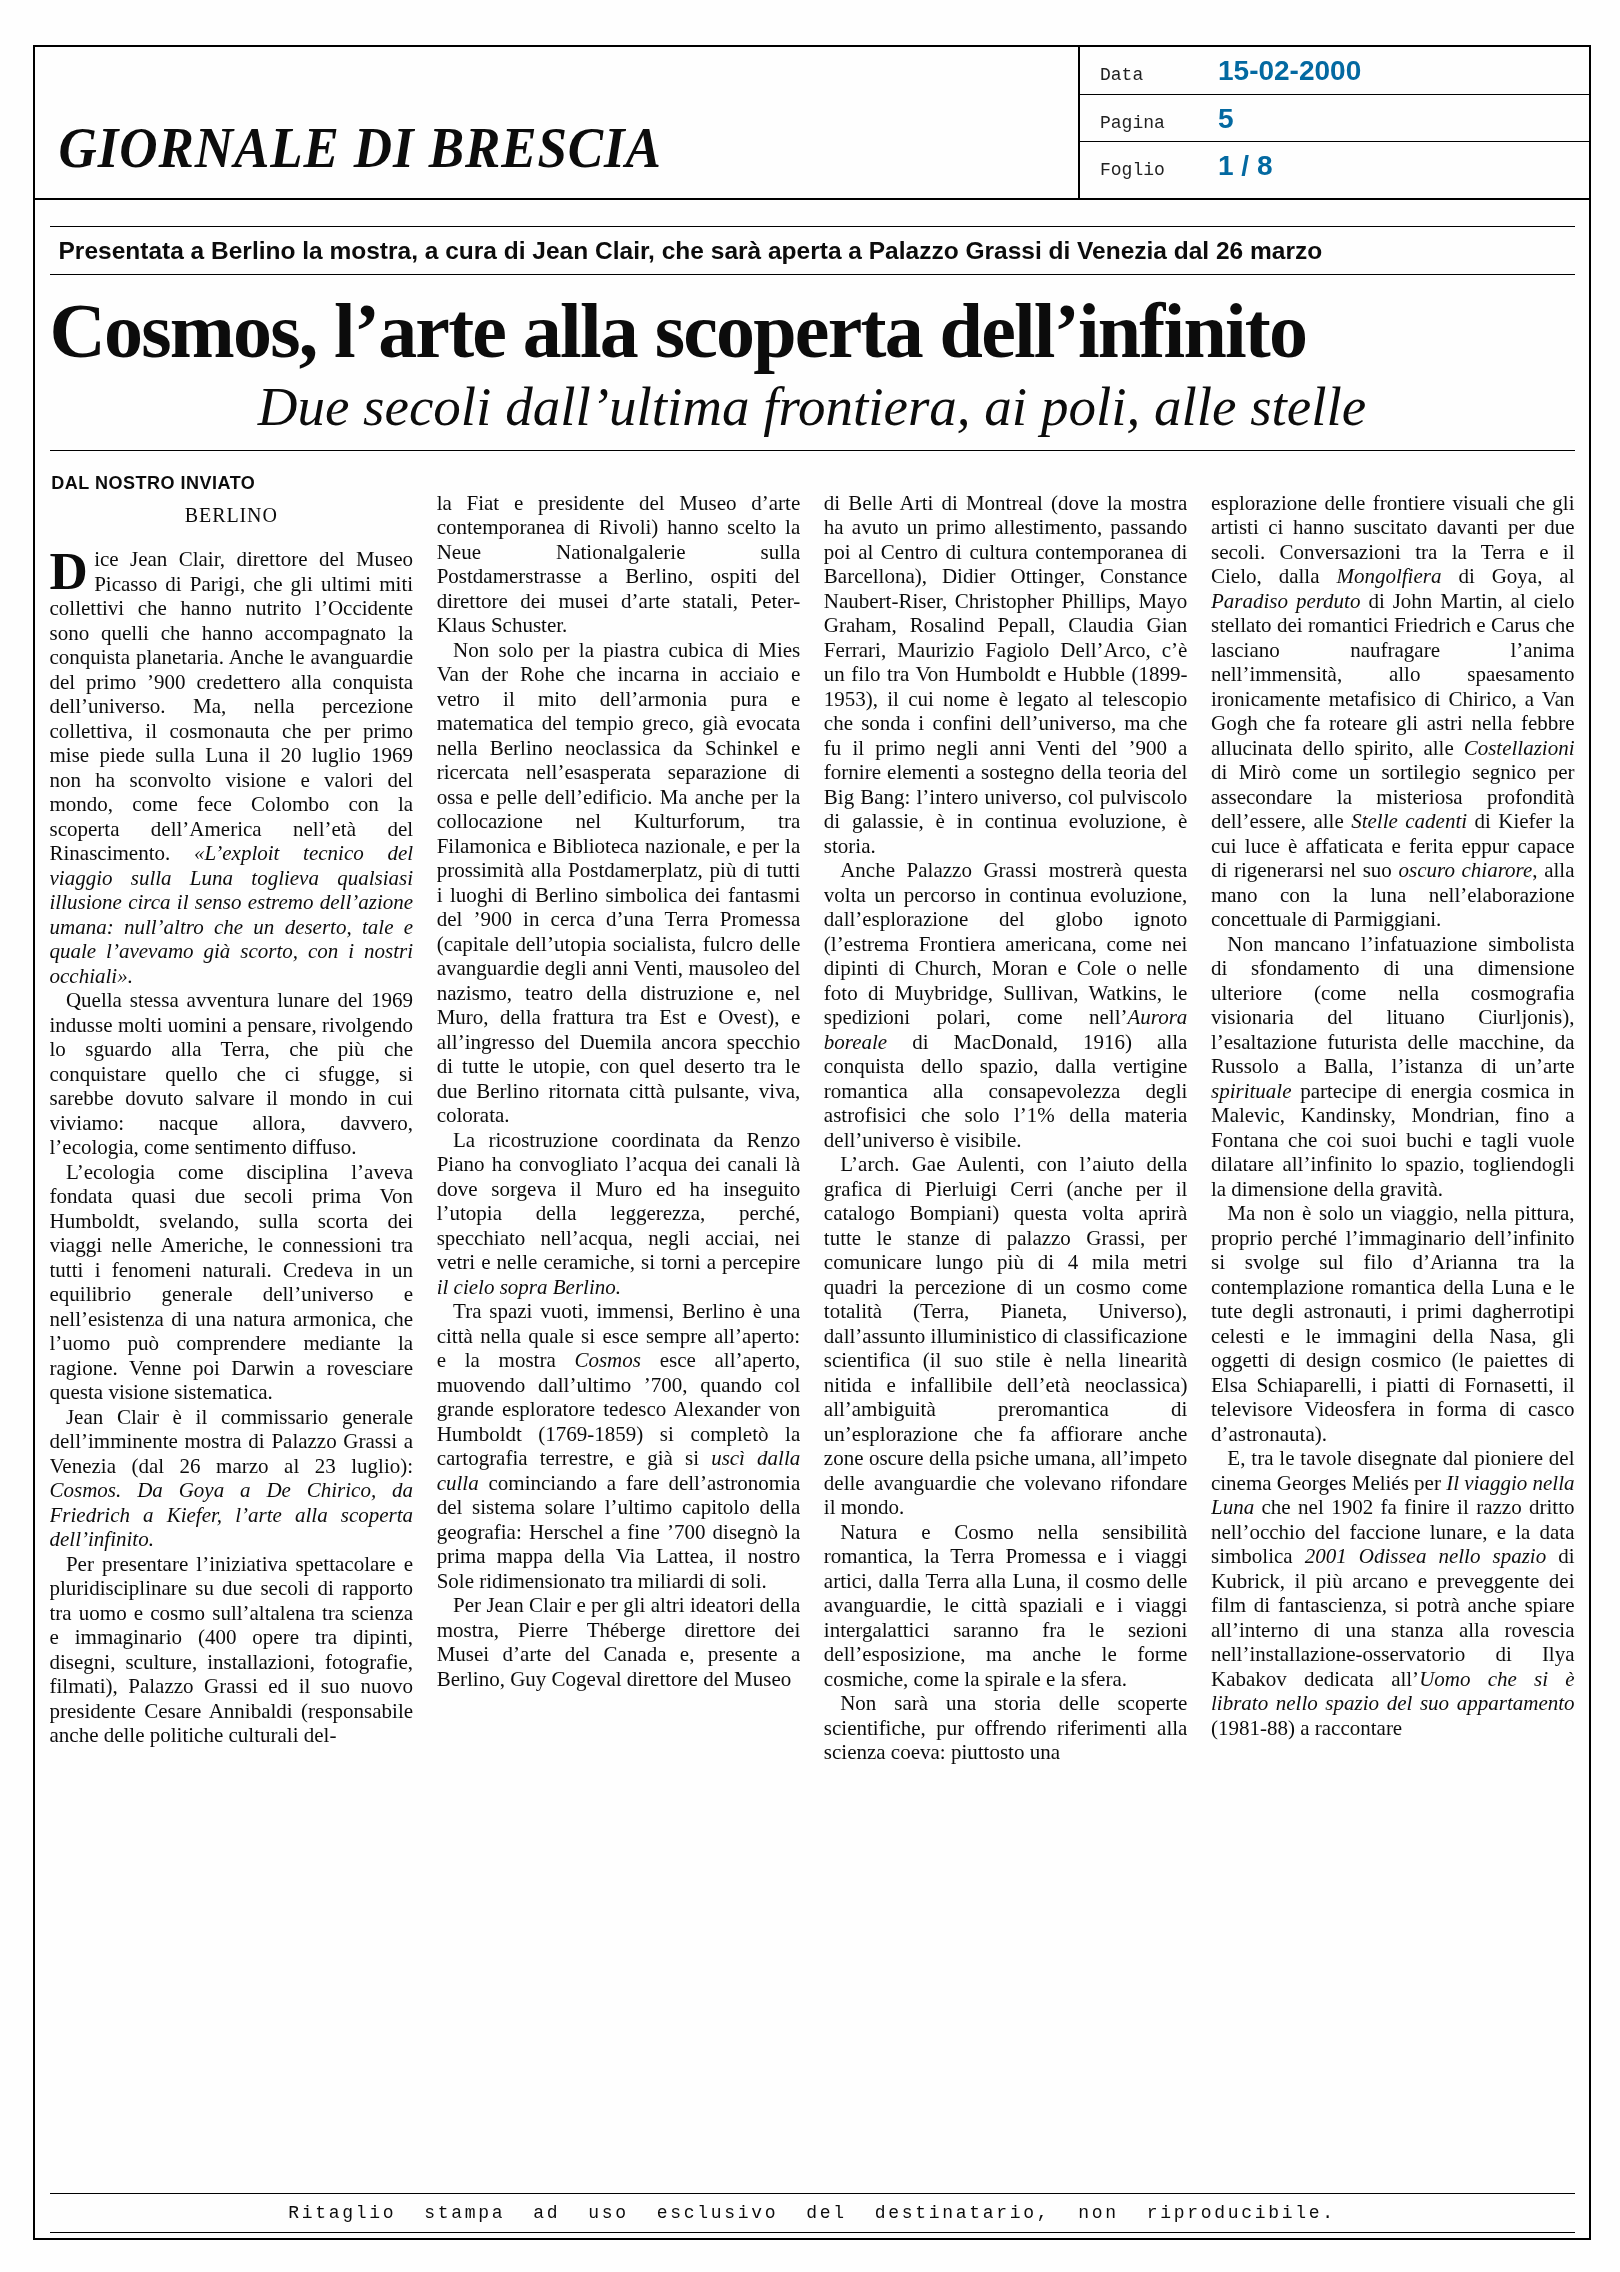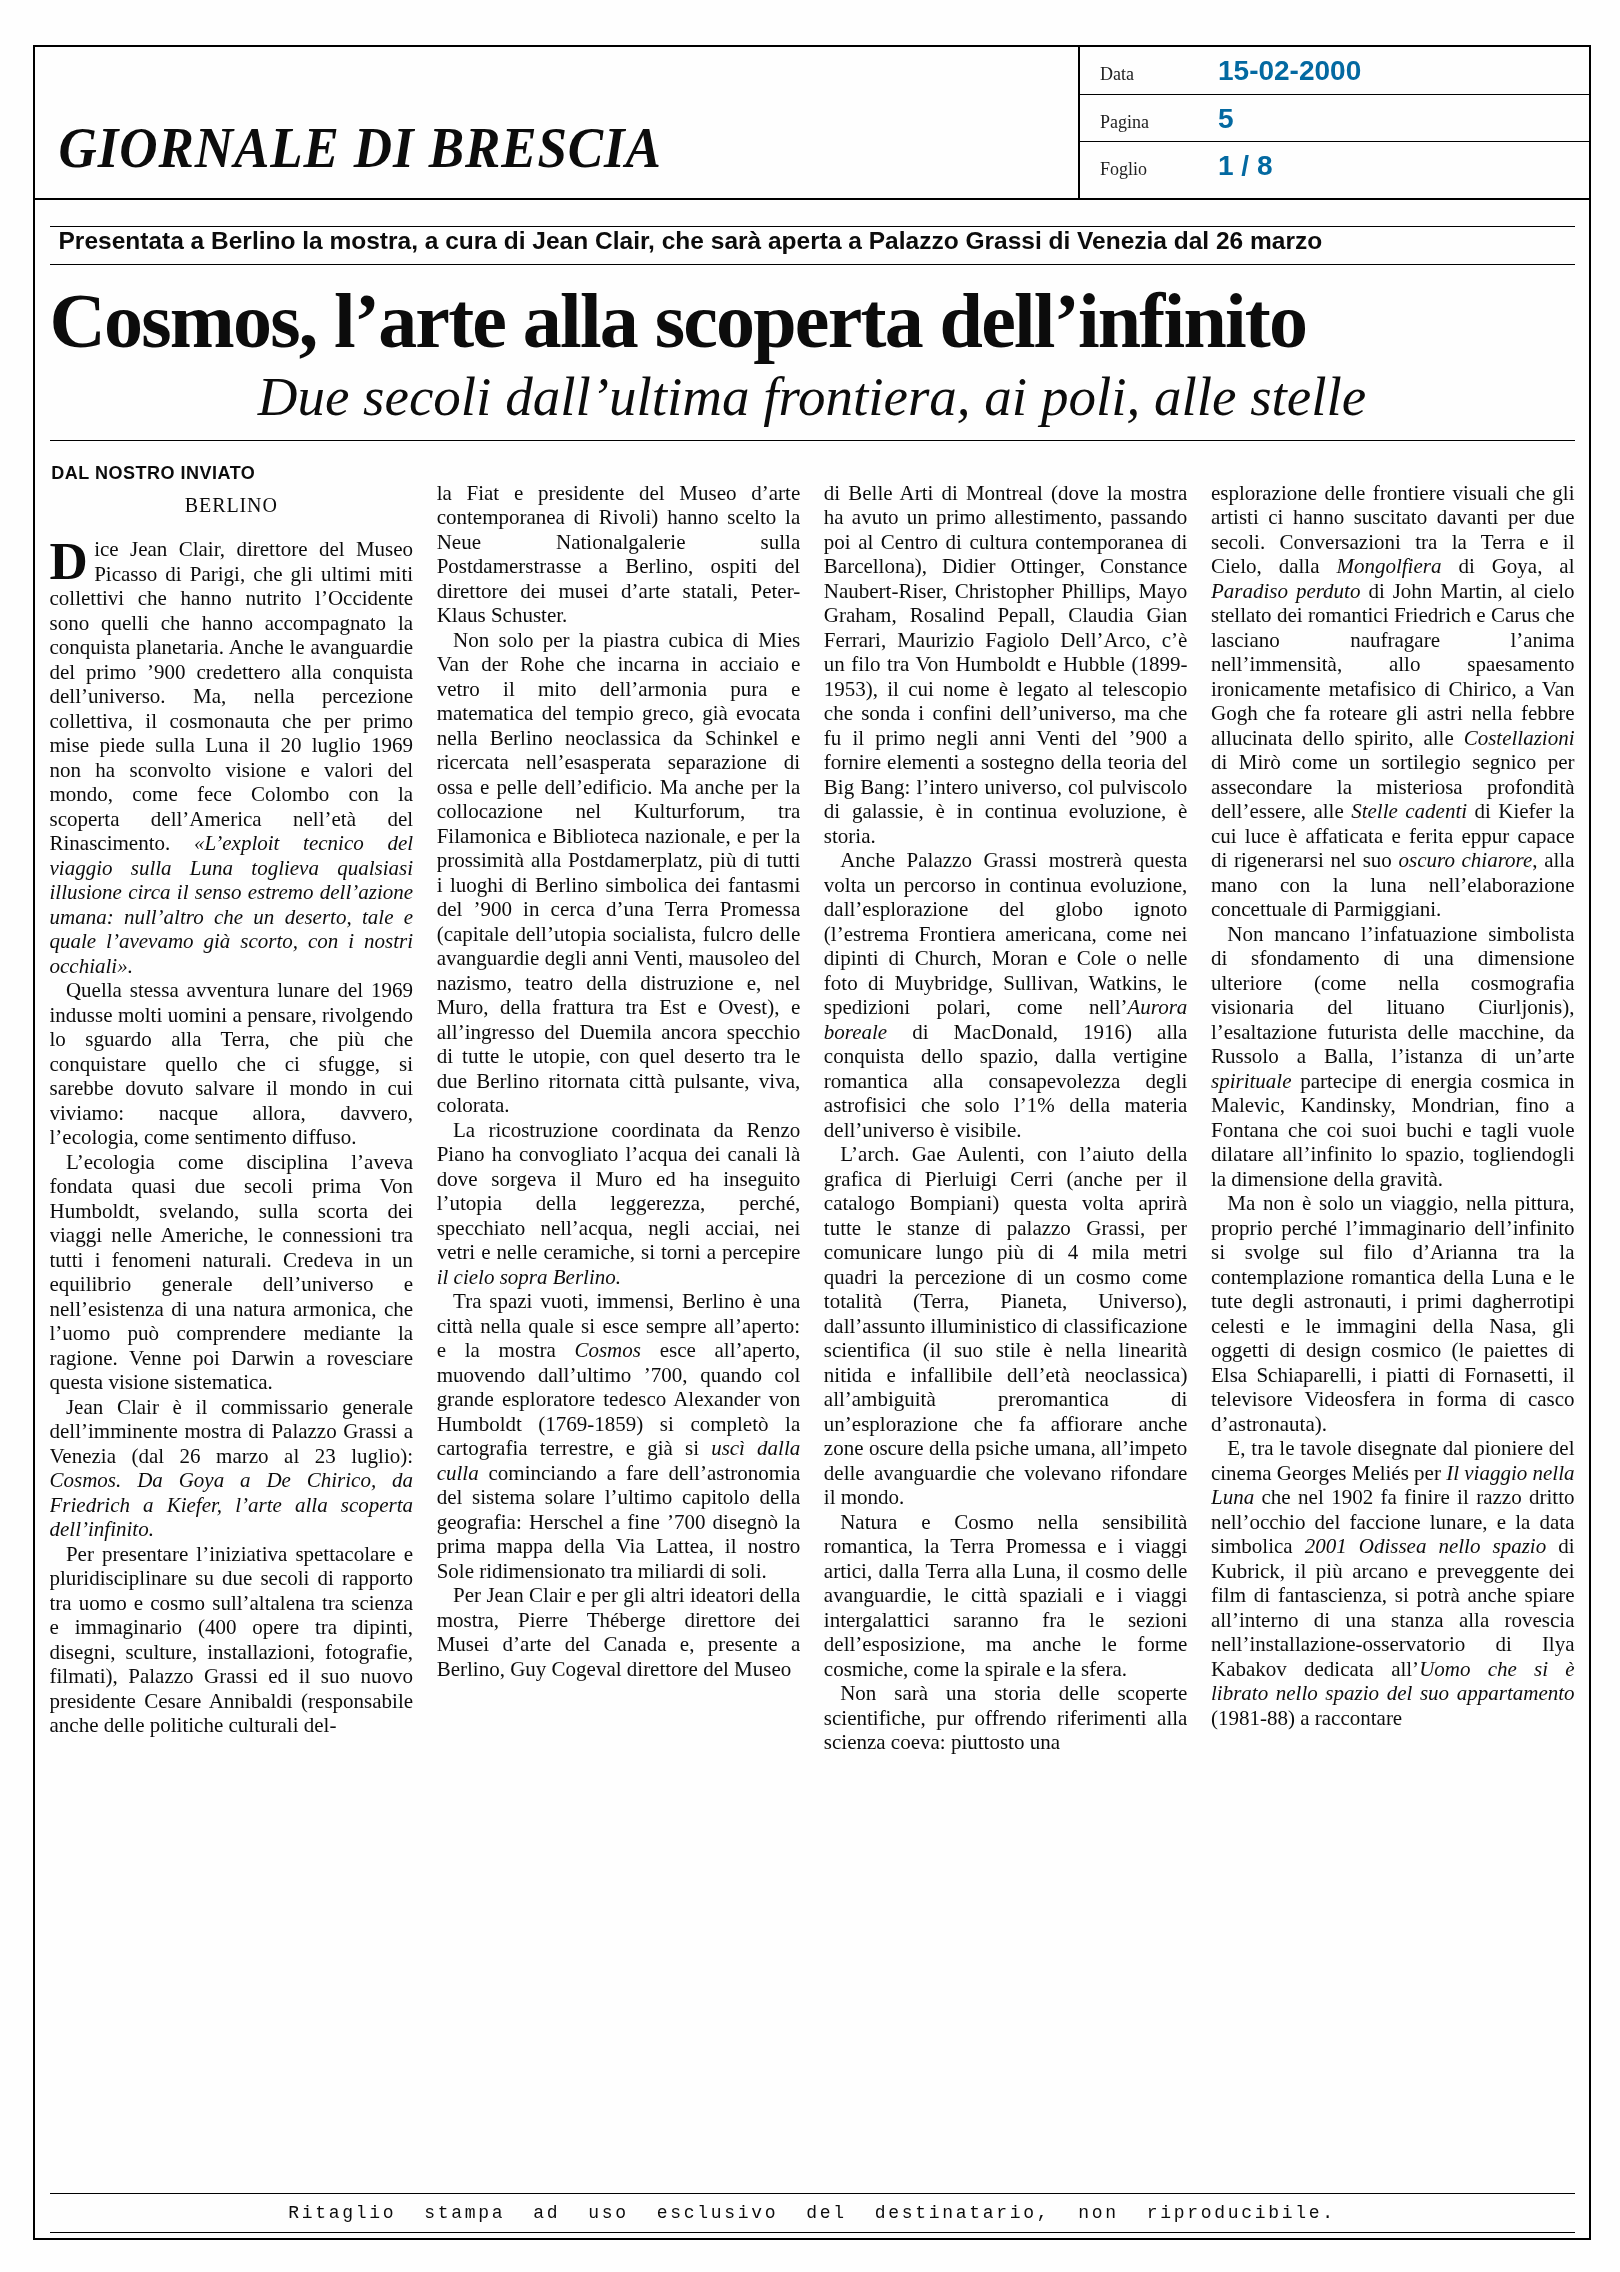--- a/index.html
+++ b/index.html
@@ -24,28 +24,28 @@
   .logo {
     font-family:"Liberation Serif", serif;
     font-style:italic; font-weight:bold;
     font-size:53px; letter-spacing:0.9px;
     transform:scaleY(1.08);
     white-space:nowrap;
   }
   .meta-cell { width:509px; flex:0 0 auto; border-left:2.7px solid #000; display:flex; flex-direction:column; }
   .meta-row { display:flex; align-items:baseline; padding:8.2px 20px 6.4px; border-bottom:1.8px solid #000; }
   .meta-row:last-child { border-bottom:none; }
-  .meta-label { width:118px; font-family:Liberation Serif, serif; font-size:18px; color:#222; }
+  .meta-label { width:118px; font-family:Liberation Mono, monospace; font-size:18px; color:#222; }
   .meta-value { font-family:"Liberation Sans", sans-serif; font-weight:bold; font-size:28px; color:#0369a1; }
   
   .main { flex:1 1 auto; display:flex; flex-direction:column; padding:0 14.5px; min-height:0; }
   .kicker {
     margin-top:25.5px;
     border-top:1.8px solid #000; border-bottom:1.8px solid #000;
-    padding:0 9px 9px;
+    padding:10px 9px 9px;
     font-family:"Liberation Sans", sans-serif;
     font-weight:bold; font-size:24.5px;
   }
   .headline {
     margin:16.4px 0 1.8px;
     font-family:"Liberation Serif", serif;
     font-weight:bold;
     font-size:78px; line-height:1.02;
     letter-spacing:-1.8px;
     white-space:nowrap;

